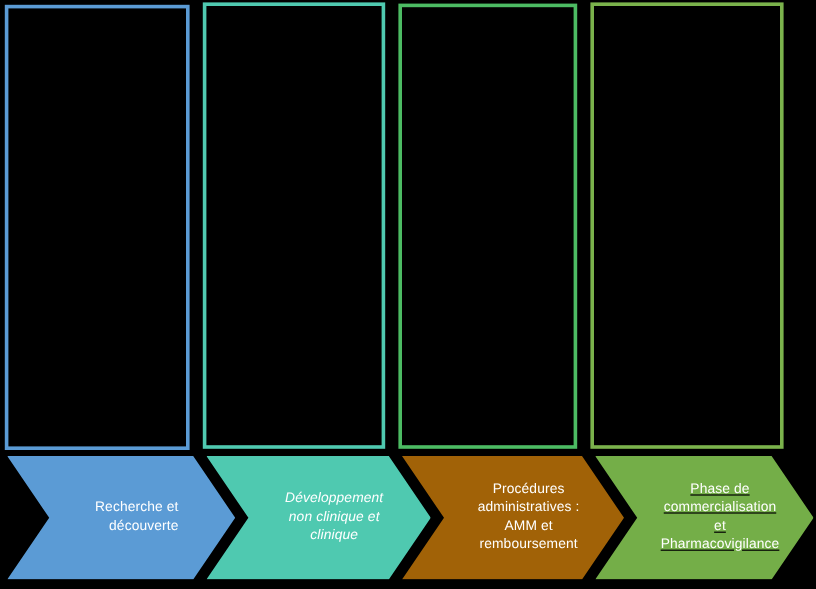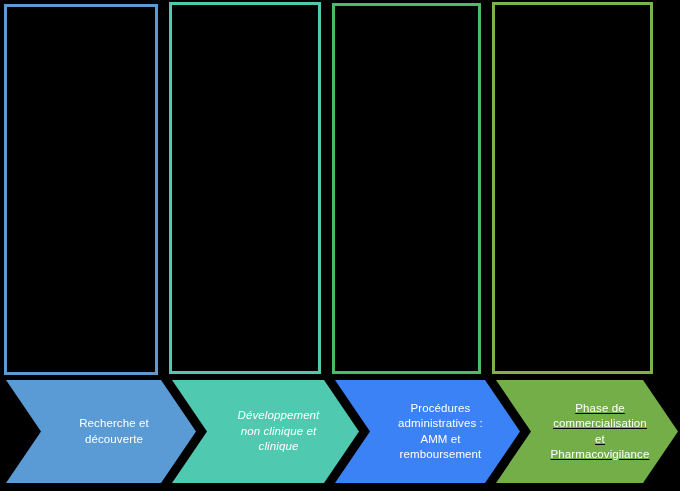--- a/index.html
+++ b/index.html
@@ -53,21 +53,21 @@
     white-space: pre-line;
     z-index: 2;
   }
 
   
   .arrow-1 {
     left: 6px;
     width: 190px;
     clip-path: polygon(0 0, 155px 0, 190px 50%, 155px 100%, 0 100%, 35px 50%);
   }
-  .arrow-1 .arrow-label { padding-left: 26px; }
+  .arrow-1 .arrow-label { padding-left: 26px; text-align: right; }
 
   .arrow-2 {
     left: 172px;
     width: 187px;
     clip-path: polygon(0 0, 152px 0, 187px 50%, 152px 100%, 0 100%, 35px 50%);
   }
   .arrow-2 .arrow-label { padding-left: 26px; font-style: italic; }
 
   .arrow-3 {
     left: 335px;
@@ -97,21 +97,21 @@
     <span class="arrow-label">Recherche et
 découverte</span>
   </div>
 
   <div class="arrow arrow-2" style="background-color: rgb(79, 201, 176);">
     <span class="arrow-label">Développement
 non clinique et
 clinique</span>
   </div>
 
-  <div class="arrow arrow-3" style="background-color: #3b82f6;">
+  <div class="arrow arrow-3" style="background-color: #a16207;">
     <span class="arrow-label">Procédures
 administratives :
 AMM et
 remboursement</span>
   </div>
 
   <div class="arrow arrow-4" style="background-color: rgb(116, 174, 72); text-decoration: underline;">
     <span class="arrow-label">Phase de
 commercialisation
 et

